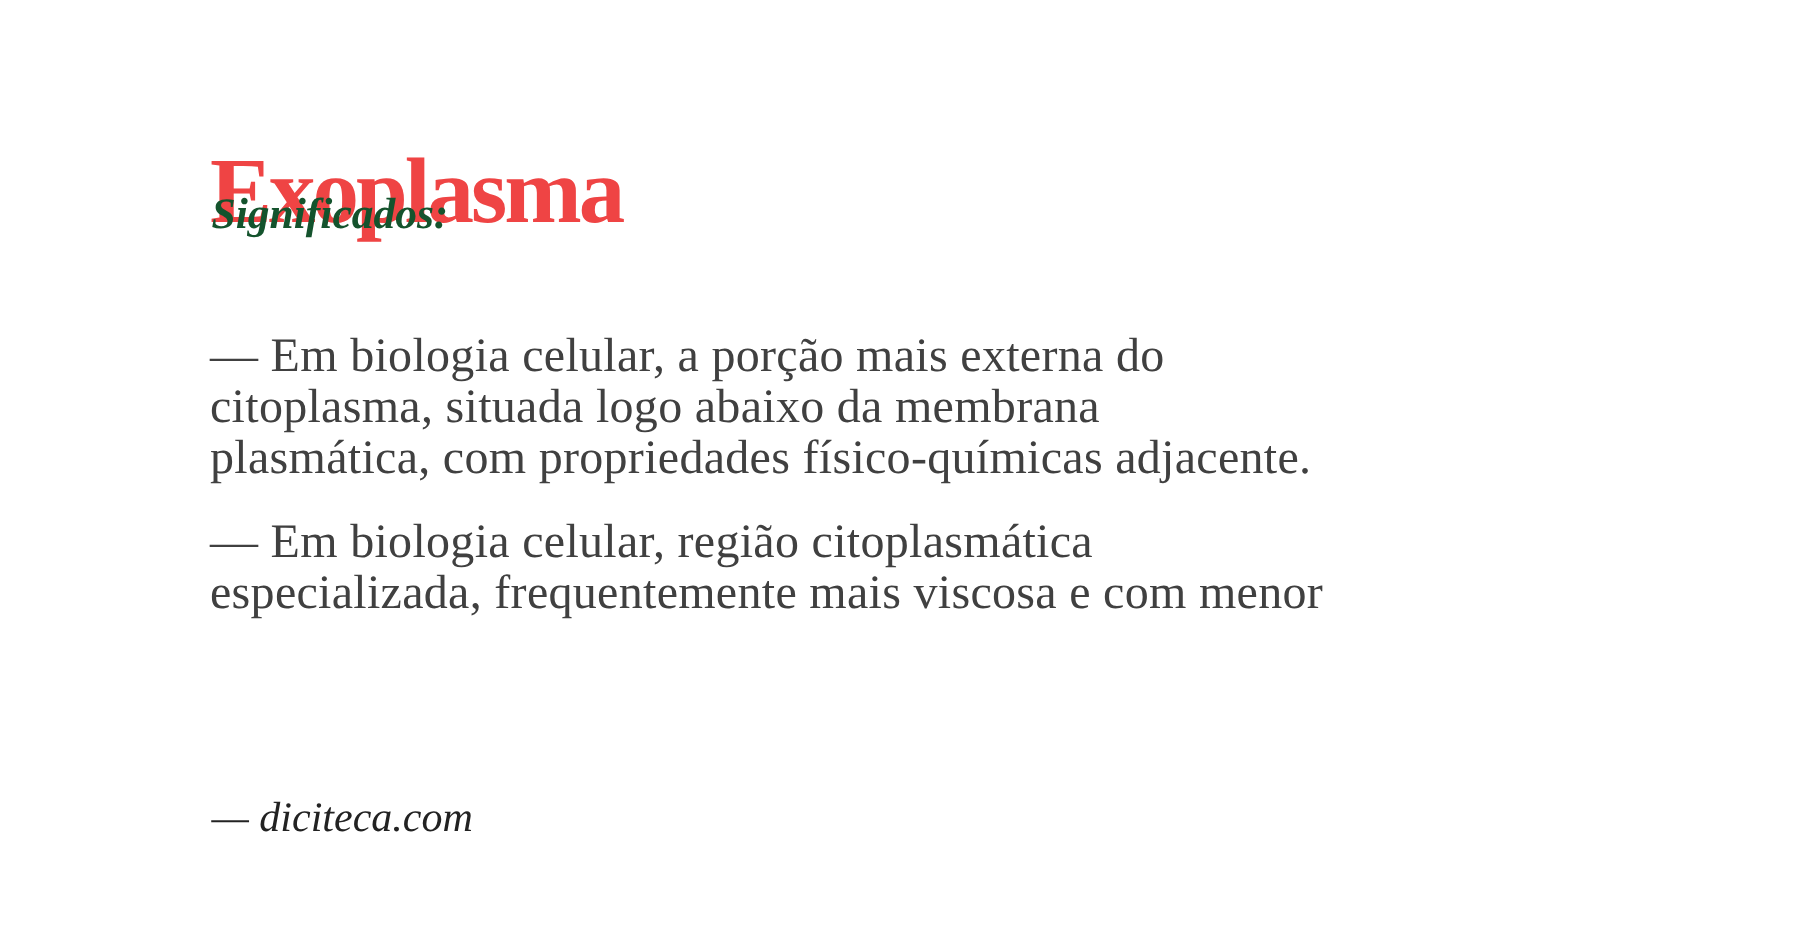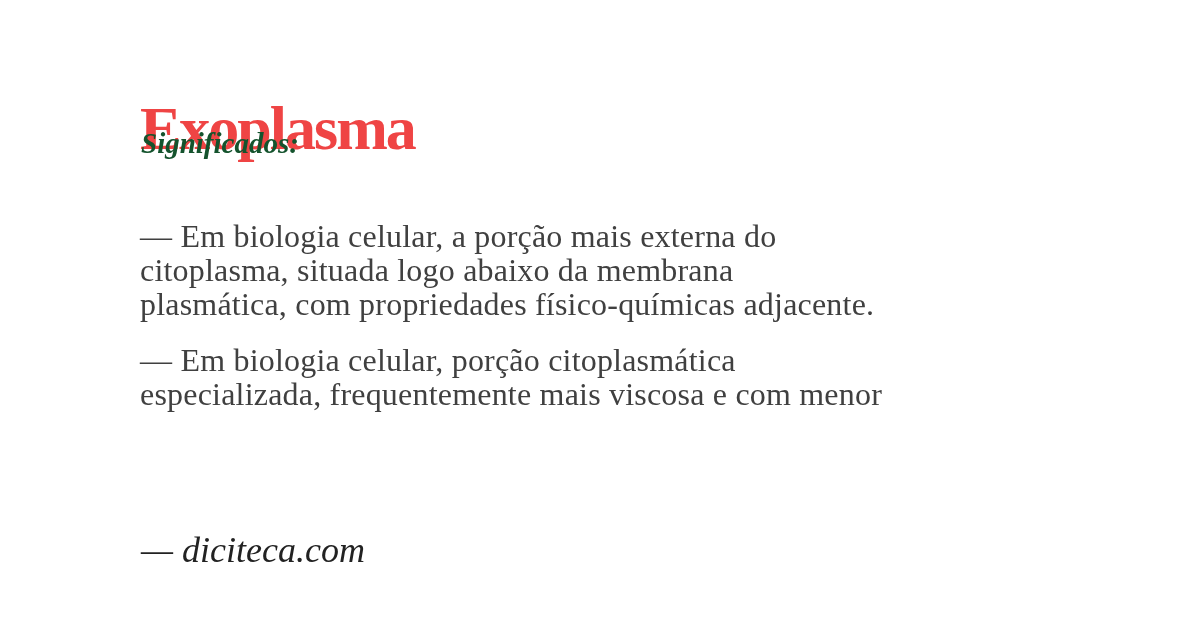--- a/index.html
+++ b/index.html
@@ -56,21 +56,21 @@
   .definition + .definition {
     margin-top: 22px;
   }
   .definition .line {
     white-space: nowrap;
   }
   .attribution {
     position: absolute;
     left: 141px;
     top: 532px;
-    font-size: 36px;
+    font-size: 28px;
     line-height: 1;
     font-style: italic;
     color: #222222;
     white-space: nowrap;
   }
 </style>
 </head>
 <body>
 
 <div class="card">
@@ -81,21 +81,21 @@
 
   <div class="definitions">
 
     <div class="definition">
       <div class="line">— Em biologia celular, a porção mais externa do</div>
       <div class="line">citoplasma, situada logo abaixo da membrana</div>
       <div class="line">plasmática, com propriedades físico-químicas adjacente.</div>
     </div>
 
     <div class="definition">
-      <div class="line">— Em biologia celular, porção citoplasmática</div>
+      <div class="line">— Em biologia celular, região citoplasmática</div>
       <div class="line">especializada, frequentemente mais viscosa e com menor</div>
     </div>
 
   </div>
 
   <div class="attribution">— diciteca.com</div>
 
 </div>
 
 </body></html>

